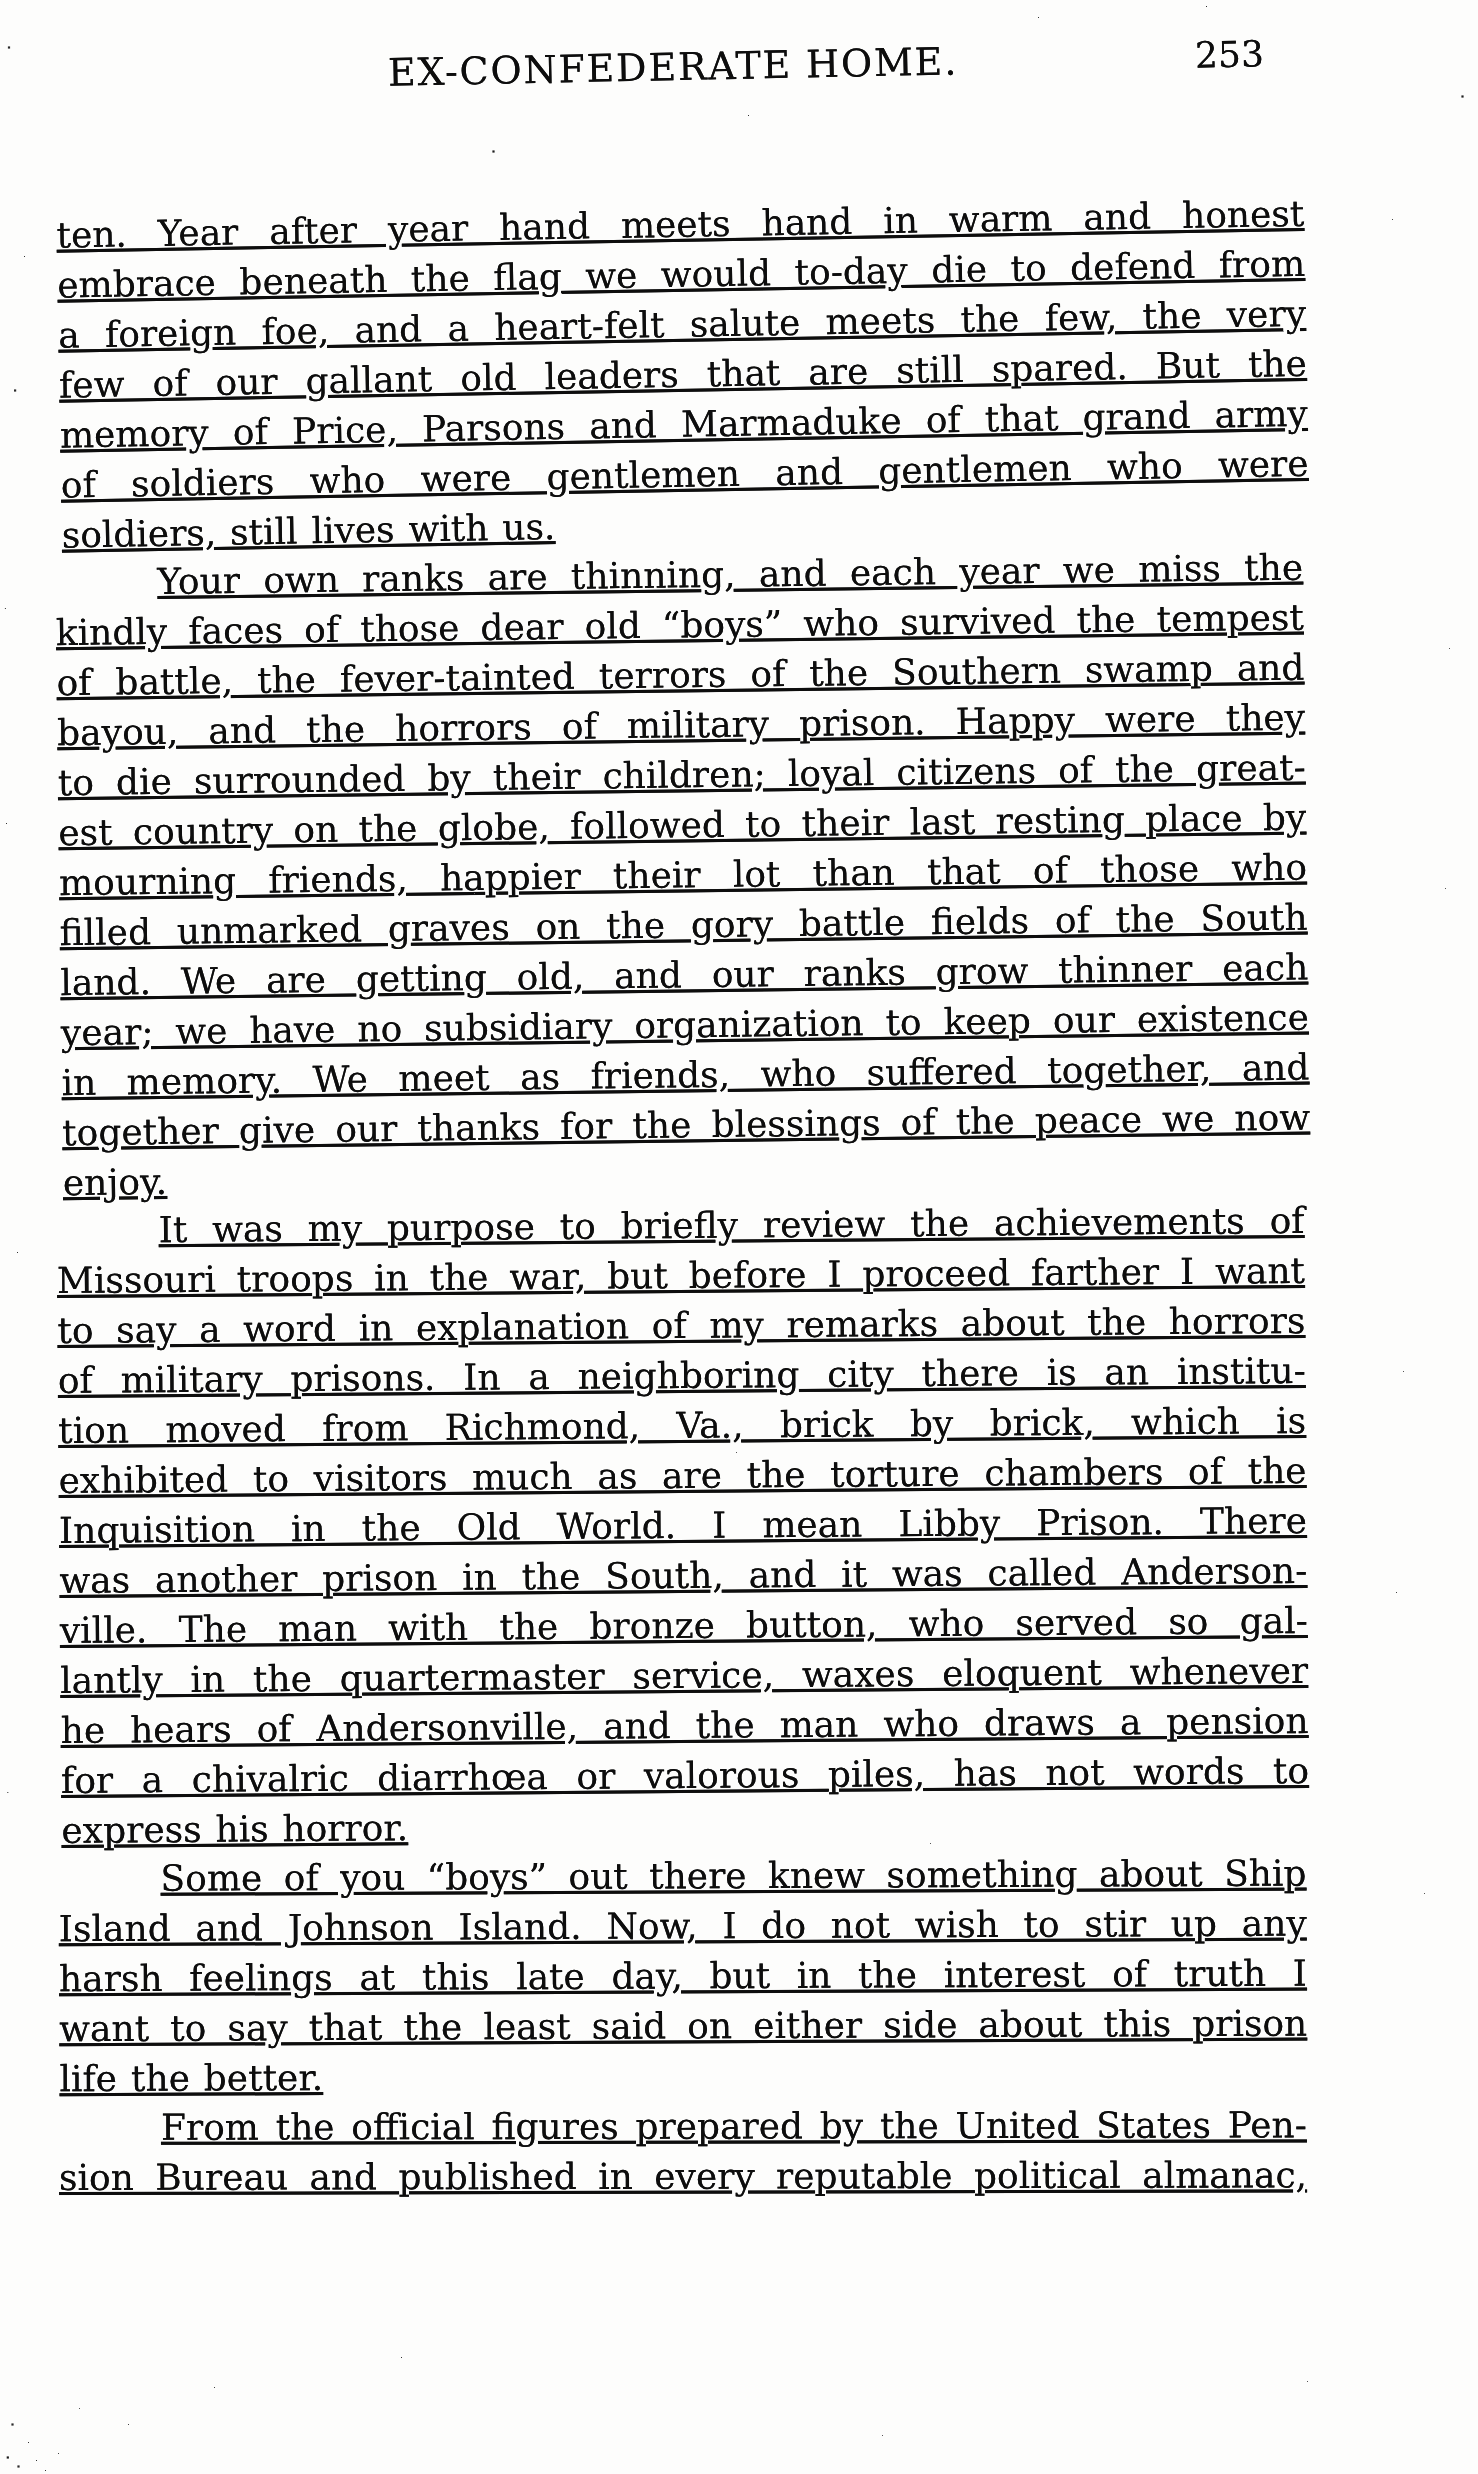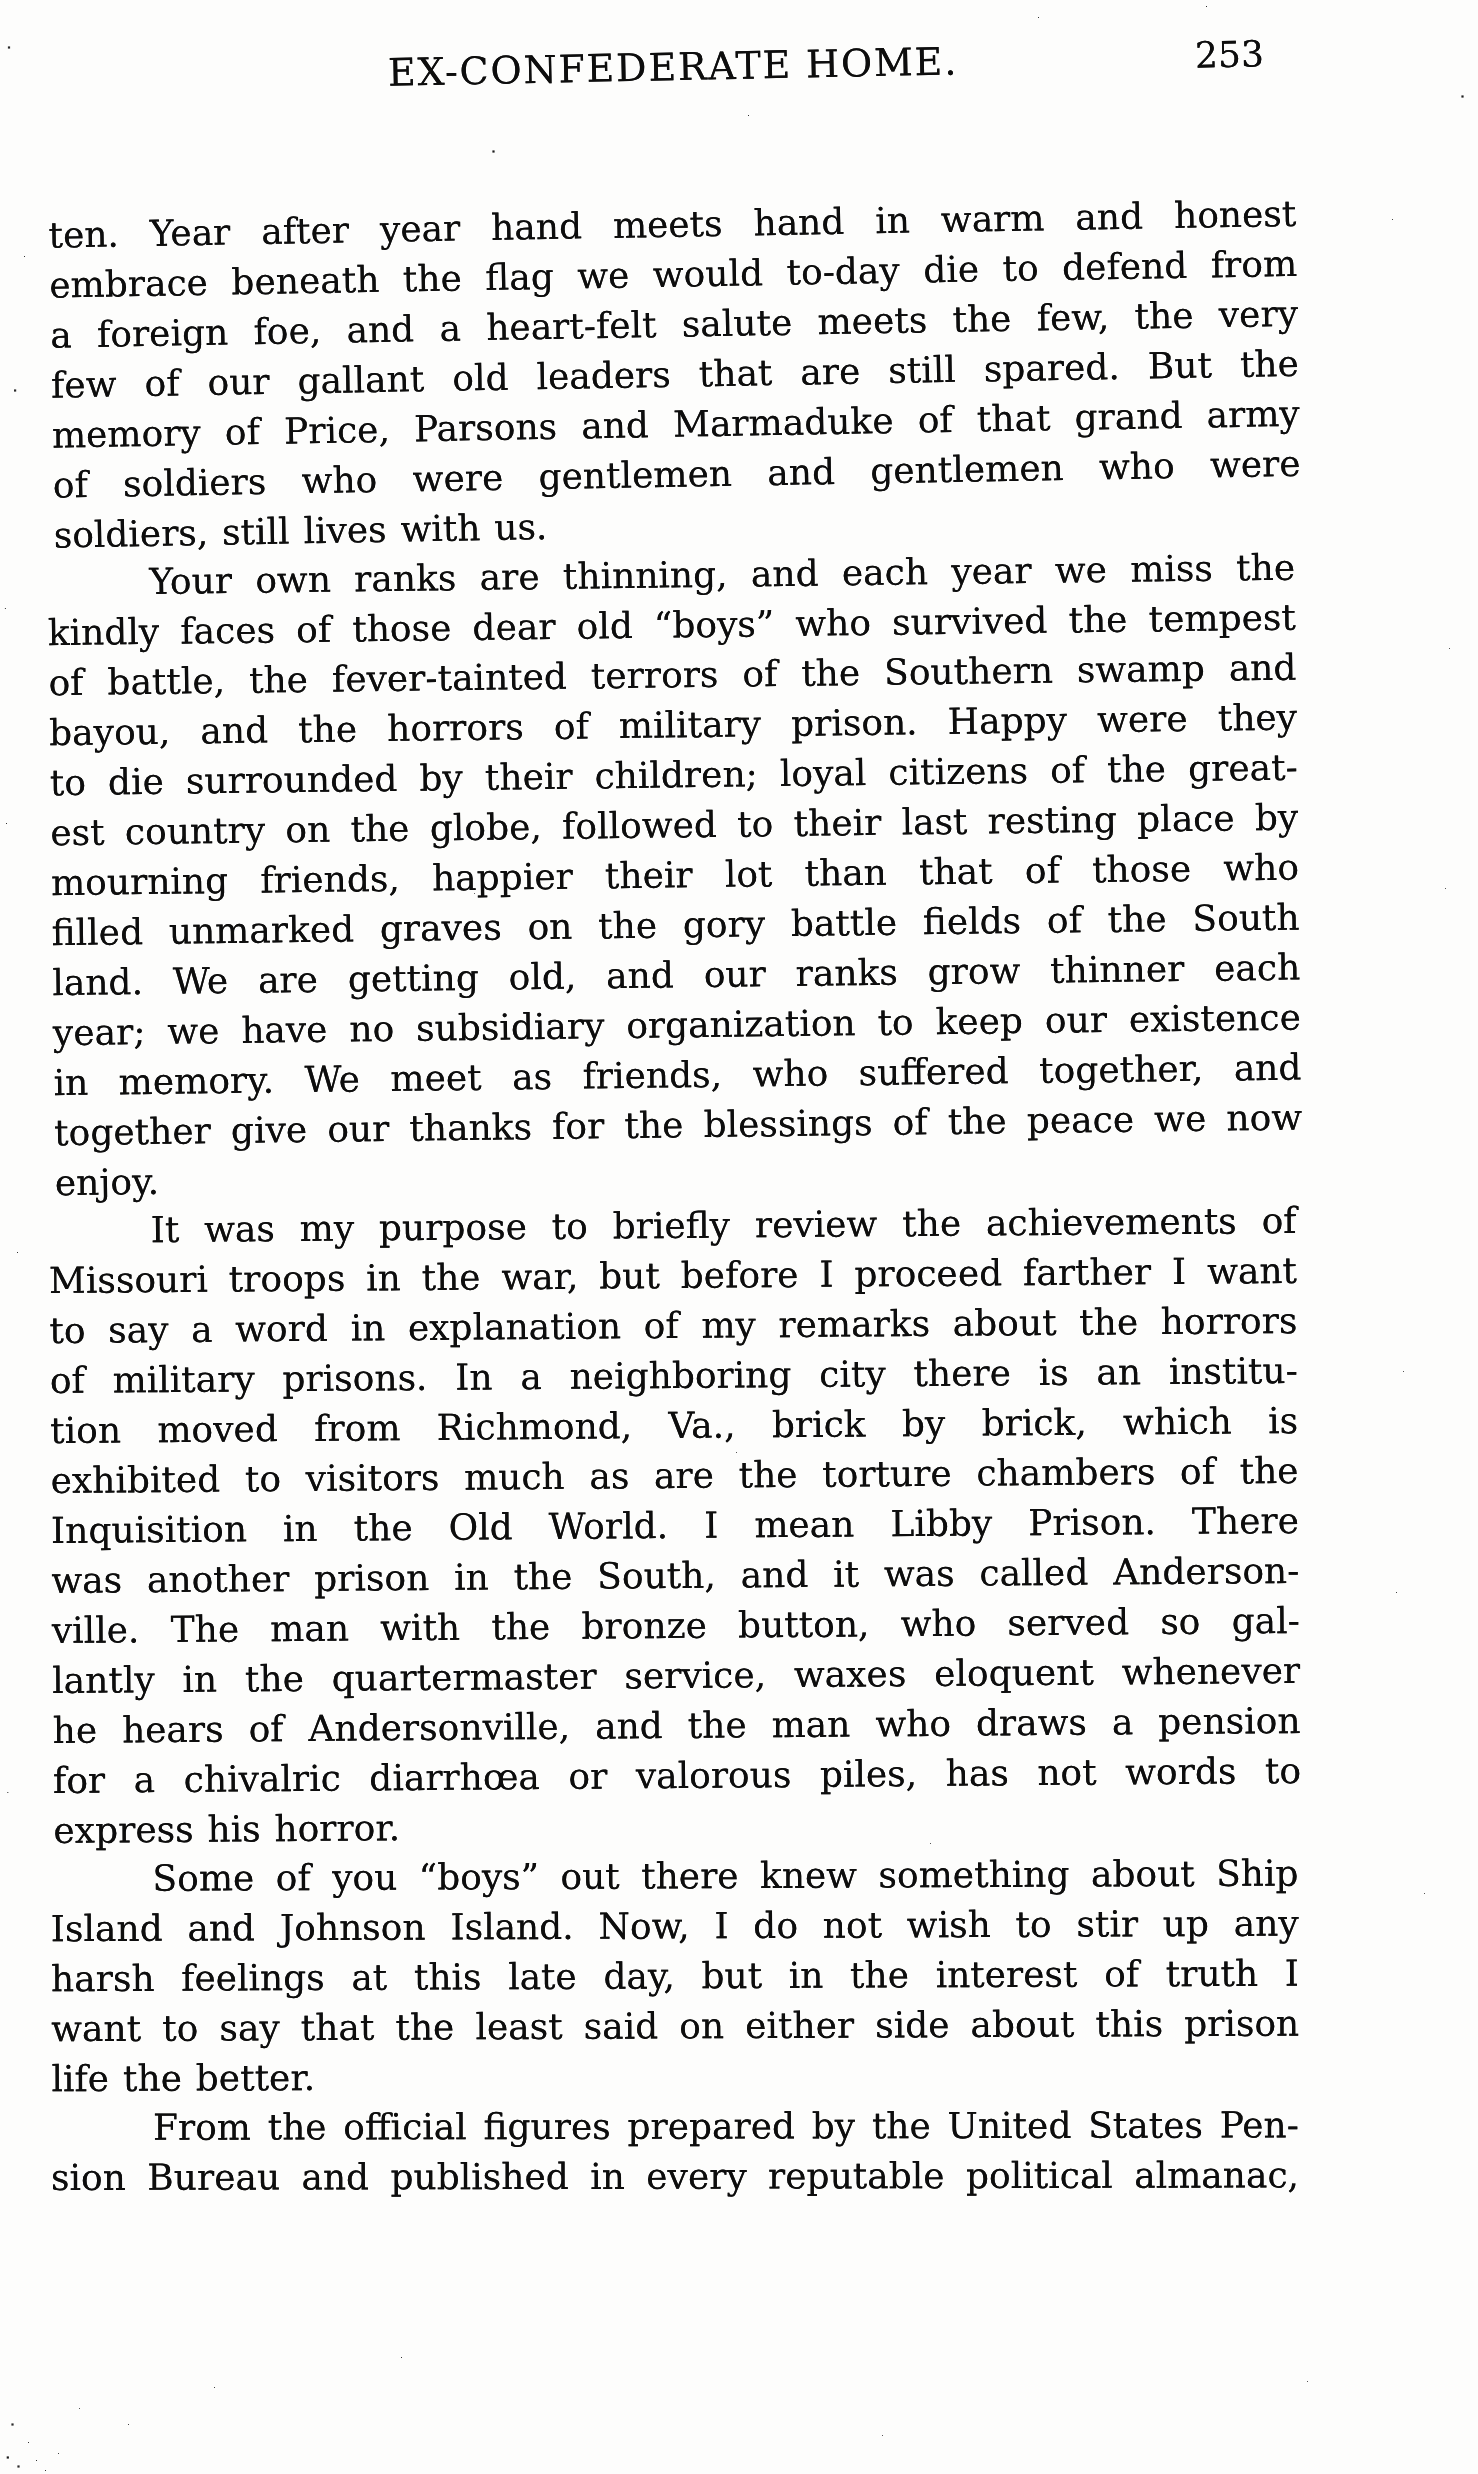--- a/index.html
+++ b/index.html
@@ -39,22 +39,23 @@
     right: 214px;
     top: 0px;
     font-size: 36px;
     text-shadow: 0 0 0.6px rgba(12,12,12,0.9);
   }
 
   
   .page-body {
     position: absolute;
     top: 202px;
-    left: 51px;
+    left: 59px;
     width: 1248px;
+    text-decoration: underline;
   }
   p.para {
     margin: 0;
     padding: 0;
     transform-origin: 40% 50%;
   }
   .p0 { transform: rotate(-1.0deg); }
   .p1 { transform: rotate(-0.72deg); }
   .p2 { transform: rotate(-0.46deg); }
   .p3 { transform: rotate(-0.26deg); }

